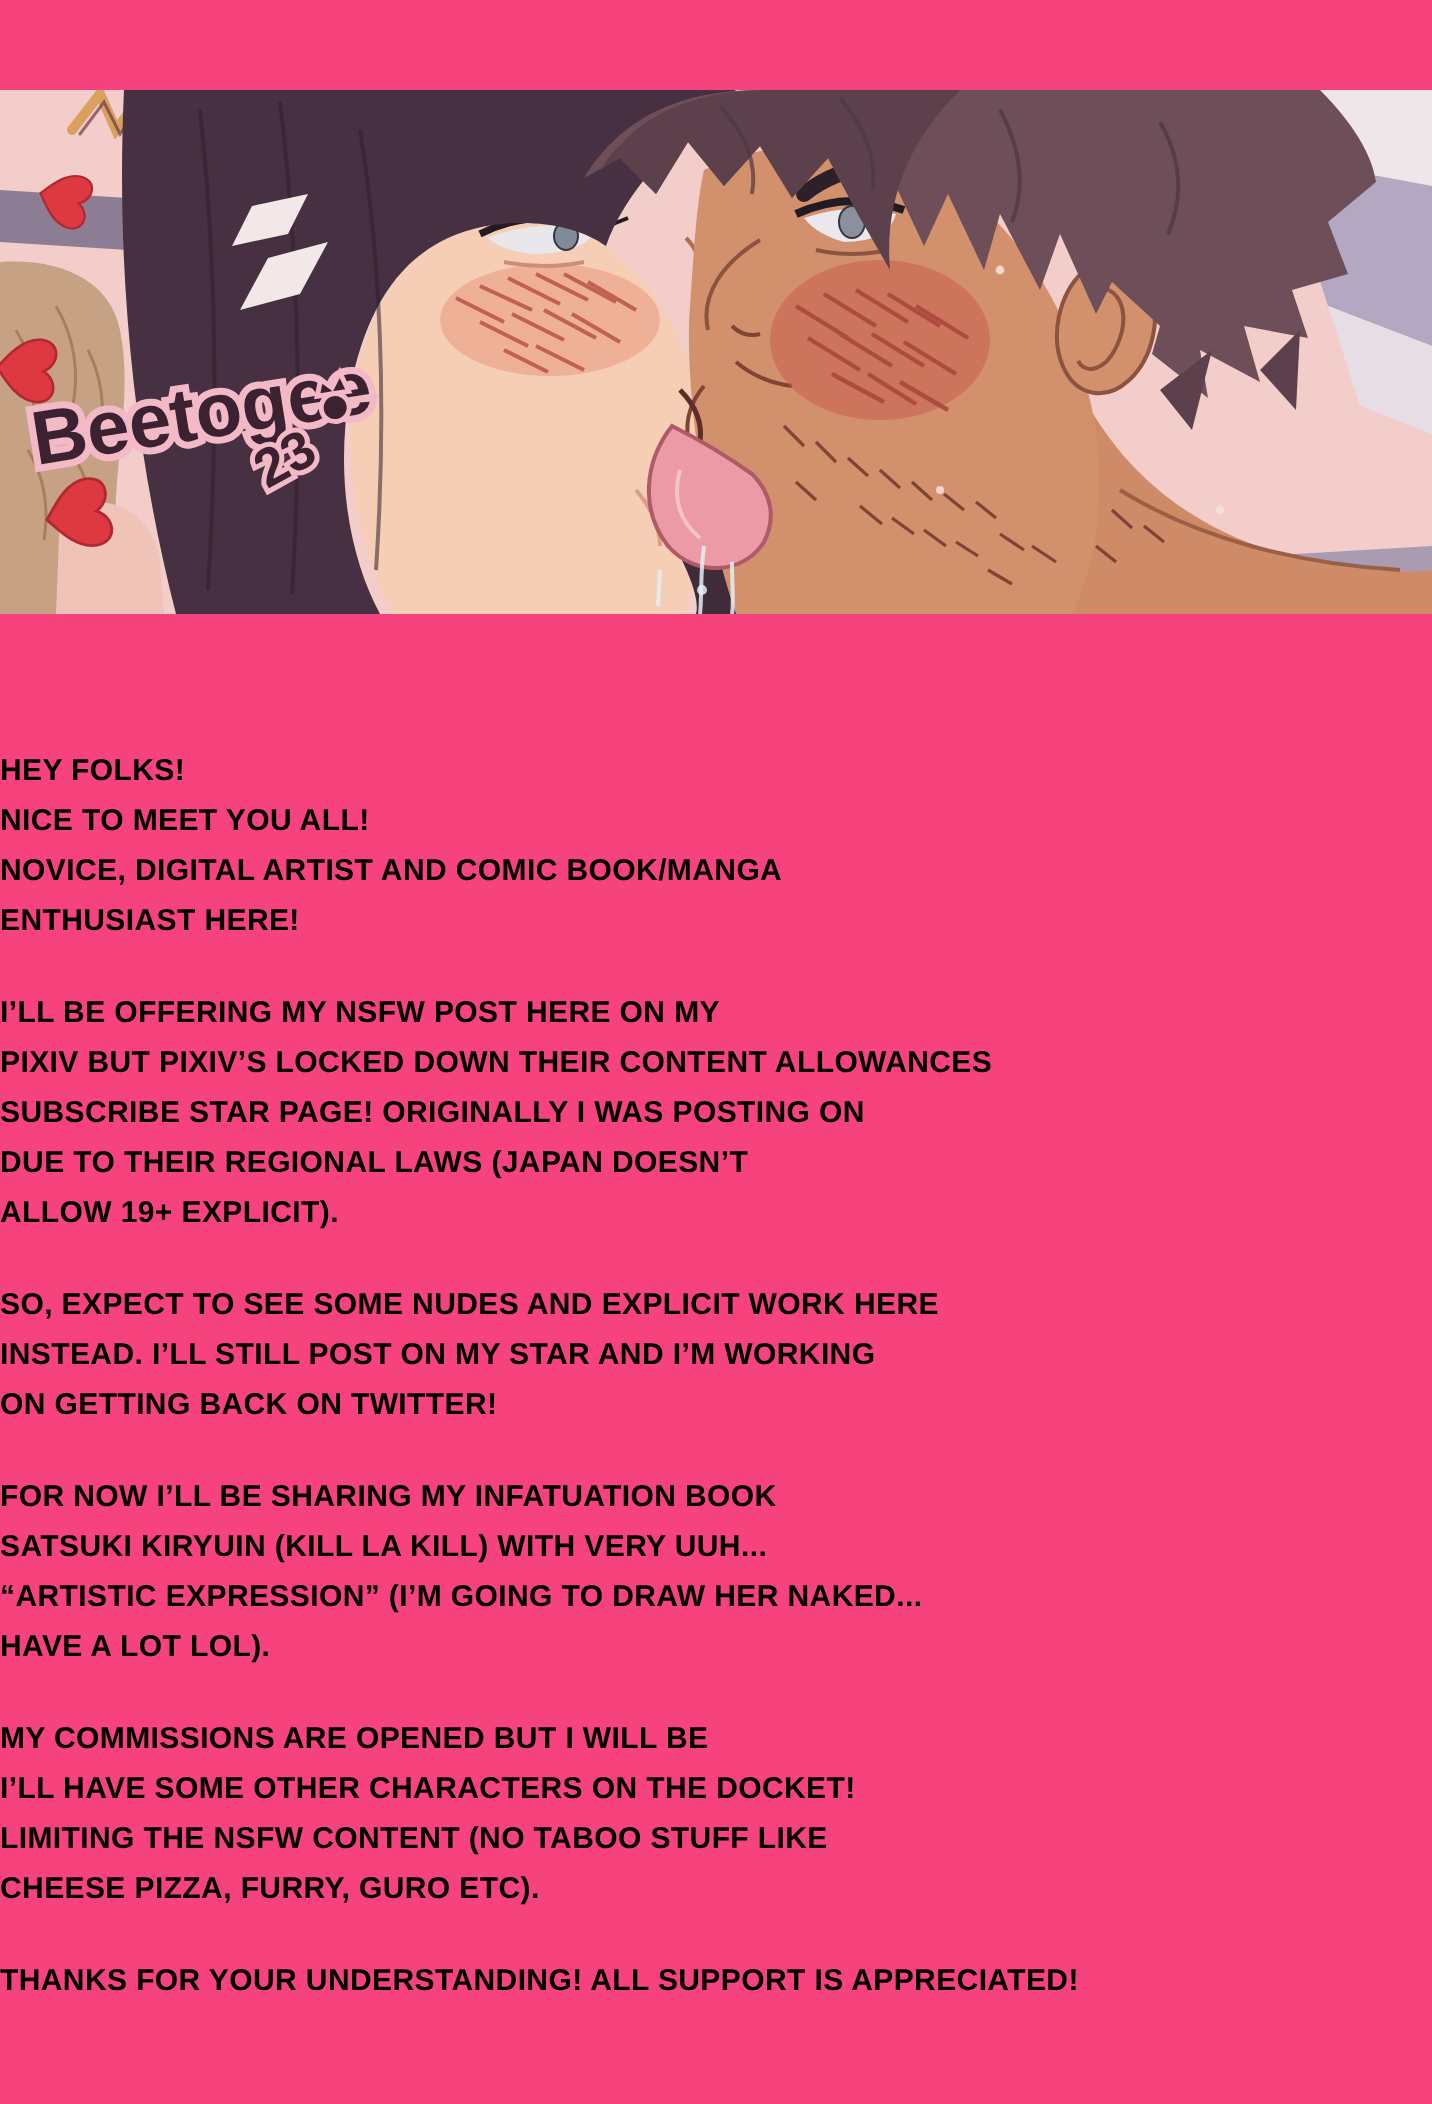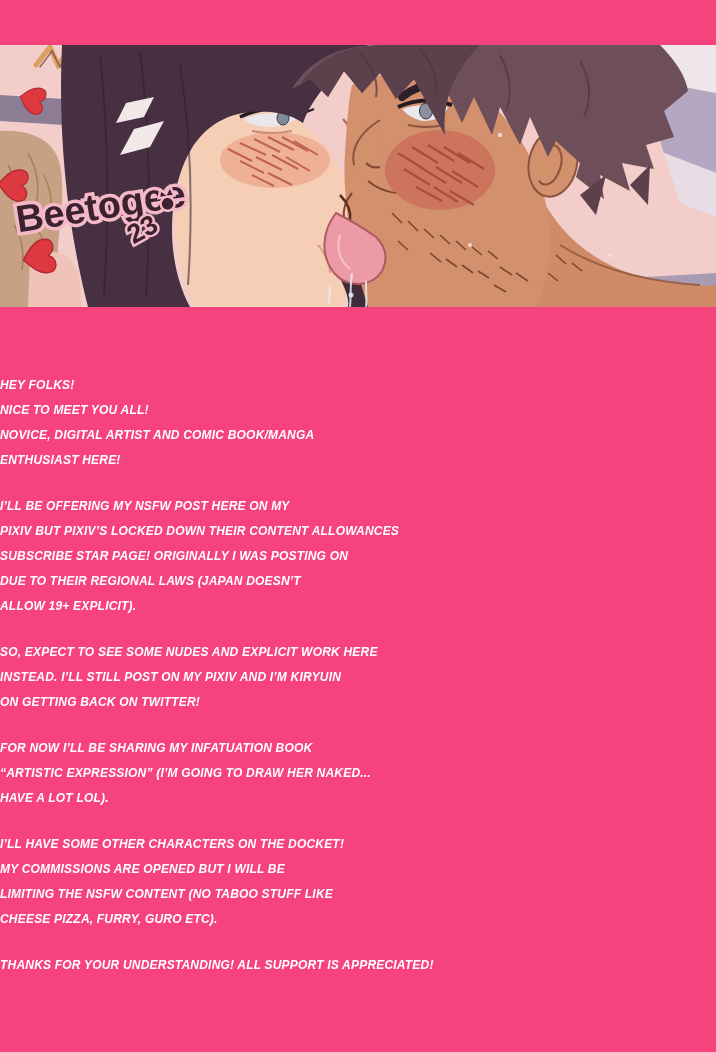--- a/index.html
+++ b/index.html
@@ -3,22 +3,22 @@
 <meta charset="utf-8">
 <style>
   html,body{margin:0;padding:0;}
   body{width:716px;height:1052px;background:#F6427D;overflow:hidden;
        font-family:"Liberation Sans",sans-serif;}
   .page{position:relative;width:716px;height:1052px;background:#F6427D;}
   .banner{position:absolute;top:45px;left:0;width:716px;height:262px;}
   .banner svg{display:block;width:716px;height:262px;}
   .content{position:absolute;top:352px;left:0;width:716px;}
   .para{margin:0 0 21px 0;text-align:center;}
-  .line{color:#ffffff;font-size:12px;line-height:25px;font-weight:700;
-        letter-spacing:.2px;white-space:nowrap;font-style:italic;}
+  .line{color:#000000;font-size:15px;line-height:25px;font-weight:700;
+        letter-spacing:.2px;white-space:nowrap;}
   .logo-text{font-family:"Liberation Sans",sans-serif;font-weight:bold;}
 </style>
 </head>
 <body>
 
 <div class="page">
 
   <div class="banner">
     <svg viewBox="0 0 716 262">
 
@@ -216,33 +216,34 @@
       </p>
       <div class="line">I’LL BE OFFERING MY NSFW POST HERE ON MY</div>
       <div class="line">PIXIV BUT PIXIV’S LOCKED DOWN THEIR CONTENT ALLOWANCES</div>
       <div class="line">SUBSCRIBE STAR PAGE! ORIGINALLY I WAS POSTING ON</div>
       <div class="line">DUE TO THEIR REGIONAL LAWS (JAPAN DOESN’T</div>
       <div class="line">ALLOW 19+ EXPLICIT).</div>
     <p></p>
     <p class="para">
       </p>
       <div class="line">SO, EXPECT TO SEE SOME NUDES AND EXPLICIT WORK HERE</div>
-      <div class="line">INSTEAD. I’LL STILL POST ON MY PIXIV AND I’M KIRYUIN</div>
+      <div class="line">INSTEAD. I’LL STILL POST ON MY STAR AND I’M WORKING</div>
       <div class="line">ON GETTING BACK ON TWITTER!</div>
     <p></p>
     <p class="para">
       </p>
       <div class="line">FOR NOW I’LL BE SHARING MY INFATUATION BOOK</div>
+      <div class="line">SATSUKI KIRYUIN (KILL LA KILL) WITH VERY UUH...</div>
       <div class="line">“ARTISTIC EXPRESSION” (I’M GOING TO DRAW HER NAKED...</div>
       <div class="line">HAVE A LOT LOL).</div>
     <p></p>
     <p class="para">
       </p>
+      <div class="line">MY COMMISSIONS ARE OPENED BUT I WILL BE</div>
       <div class="line">I’LL HAVE SOME OTHER CHARACTERS ON THE DOCKET!</div>
-      <div class="line">MY COMMISSIONS ARE OPENED BUT I WILL BE</div>
       <div class="line">LIMITING THE NSFW CONTENT (NO TABOO STUFF LIKE</div>
       <div class="line">CHEESE PIZZA, FURRY, GURO ETC).</div>
     <p></p>
     <p class="para">
       </p>
       <div class="line">THANKS FOR YOUR UNDERSTANDING! ALL SUPPORT IS APPRECIATED!</div>
     <p></p>
   </div>
 
 </div>

